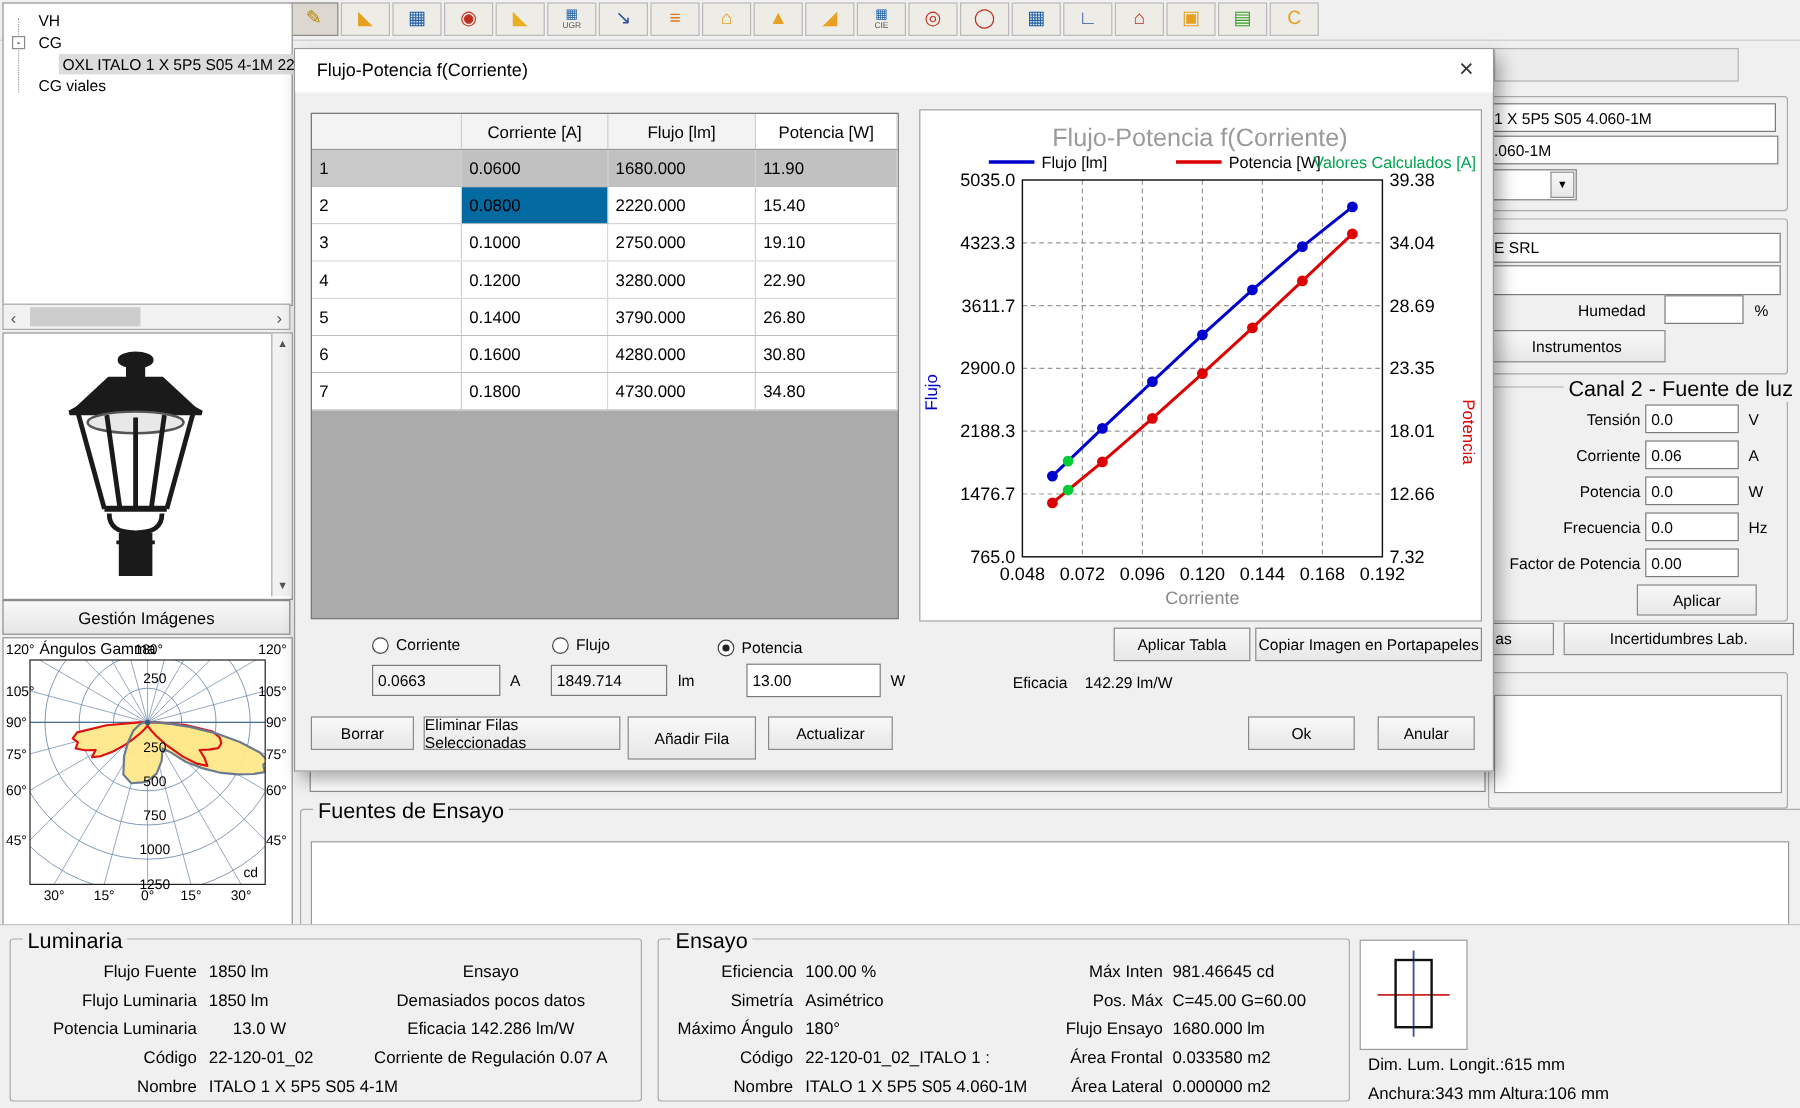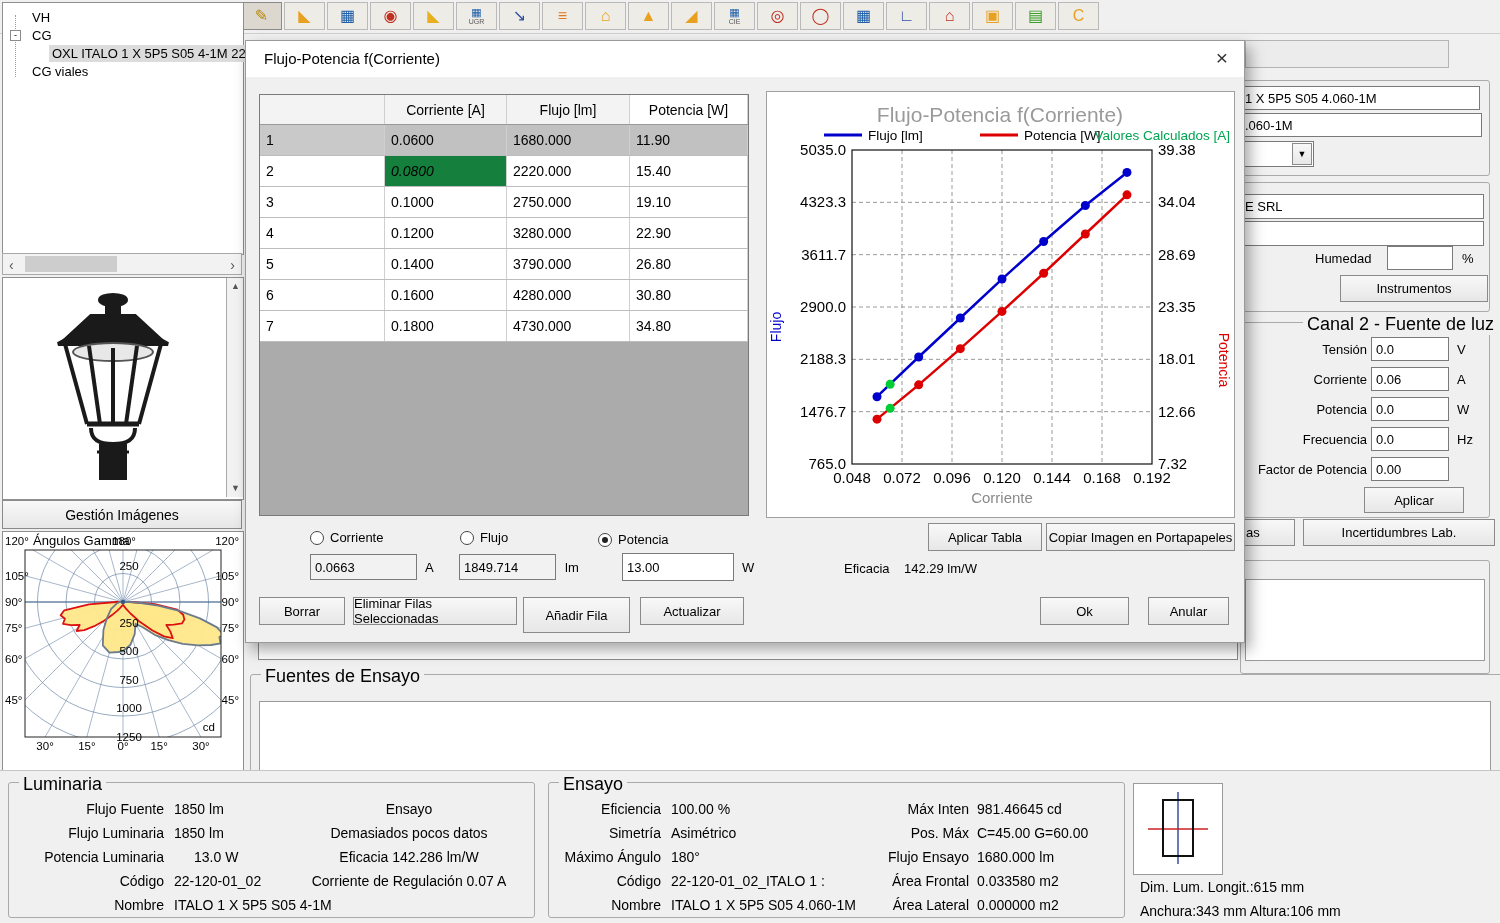--- a/index.html
+++ b/index.html
@@ -227,21 +227,21 @@
 <div class="abs input" style="left:1238px;top:141px;width:76px;height:26px">
   <div class="btn" style="position:absolute;right:1px;top:1px;width:20px;height:22px;font-size:9px">▼</div>
 </div>
 
 <div class="abs gbox" style="left:1236px;top:182px;width:254px;height:130px"></div>
 <div class="abs input" style="left:1240px;top:194px;width:244px;height:25px">E SRL</div>
 <div class="abs input" style="left:1240px;top:221px;width:244px;height:25px"></div>
 <div class="abs" style="left:1315px;top:251px">Humedad</div>
 <div class="abs input" style="left:1387px;top:246px;width:66px;height:24px"></div>
 <div class="abs" style="left:1462px;top:251px">%</div>
-<div class="abs btn" style="left:1340px;top:275px;width:148px;height:27px">Instrumentos</div>
+<div class="abs btn" style="left:1240px;top:275px;width:148px;height:27px">Instrumentos</div>
 
 <div class="abs gbox" style="left:1236px;top:322px;width:254px;height:196px">
   <span class="glegend" style="left:66px">Canal 2 - Fuente de luz</span>
   <div id="canal2-rows">
       <div style="position: absolute; left: 0px; top: 19px; width: 130px; text-align: right;">Tensión</div>
       <div class="input" style="position: absolute; left: 134px; top: 14px; width: 78px; height: 24px;">0.0</div>
       <div style="position: absolute; left: 220px; top: 19px;">V</div>
       <div style="position: absolute; left: 0px; top: 49px; width: 130px; text-align: right;">Corriente</div>
       <div class="input" style="position: absolute; left: 134px; top: 44px; width: 78px; height: 24px;">0.06</div>
       <div style="position: absolute; left: 220px; top: 49px;">A</div>
@@ -348,21 +348,21 @@
         <div class="tb-cell" style="width: 118px; justify-content: center; font-size: 14px; background: rgb(255, 255, 255);">Potencia  [W]</div>
       </div>
       <div style="display: flex; height: 30px; border-bottom: 1px solid rgb(189, 189, 189); background: rgb(255, 255, 255);">
         <div class="tb-cell" style="width: 125px; padding-left: 6px; font-size: 14px; background: rgb(201, 201, 201);">1</div>
         <div class="tb-cell" style="width: 122px; padding-left: 6px; font-size: 14px; background: rgb(193, 193, 193);">0.0600</div>
         <div class="tb-cell" style="width: 123px; padding-left: 6px; font-size: 14px; background: rgb(193, 193, 193);">1680.000</div>
         <div class="tb-cell" style="width: 118px; padding-left: 6px; font-size: 14px; background: rgb(193, 193, 193);">11.90</div>
       </div>
       <div style="display: flex; height: 30px; border-bottom: 1px solid rgb(189, 189, 189); background: rgb(255, 255, 255);">
         <div class="tb-cell" style="width: 125px; padding-left: 6px; font-size: 14px; background: rgb(255, 255, 255);">2</div>
-        <div class="tb-cell" style="width: 122px; padding-left: 6px; font-size: 14px; background: #15803d; font-style: italic;">0.0800</div>
+        <div class="tb-cell" style="width: 122px; padding-left: 6px; font-size: 14px; background: #0369a1;">0.0800</div>
         <div class="tb-cell" style="width: 123px; padding-left: 6px; font-size: 14px; background: rgb(255, 255, 255);">2220.000</div>
         <div class="tb-cell" style="width: 118px; padding-left: 6px; font-size: 14px; background: rgb(255, 255, 255);">15.40</div>
       </div>
       <div style="display: flex; height: 30px; border-bottom: 1px solid rgb(189, 189, 189); background: rgb(255, 255, 255);">
         <div class="tb-cell" style="width: 125px; padding-left: 6px; font-size: 14px; background: rgb(255, 255, 255);">3</div>
         <div class="tb-cell" style="width: 122px; padding-left: 6px; font-size: 14px; background: rgb(255, 255, 255);">0.1000</div>
         <div class="tb-cell" style="width: 123px; padding-left: 6px; font-size: 14px; background: rgb(255, 255, 255);">2750.000</div>
         <div class="tb-cell" style="width: 118px; padding-left: 6px; font-size: 14px; background: rgb(255, 255, 255);">19.10</div>
       </div>
       <div style="display: flex; height: 30px; border-bottom: 1px solid rgb(189, 189, 189); background: rgb(255, 255, 255);">

